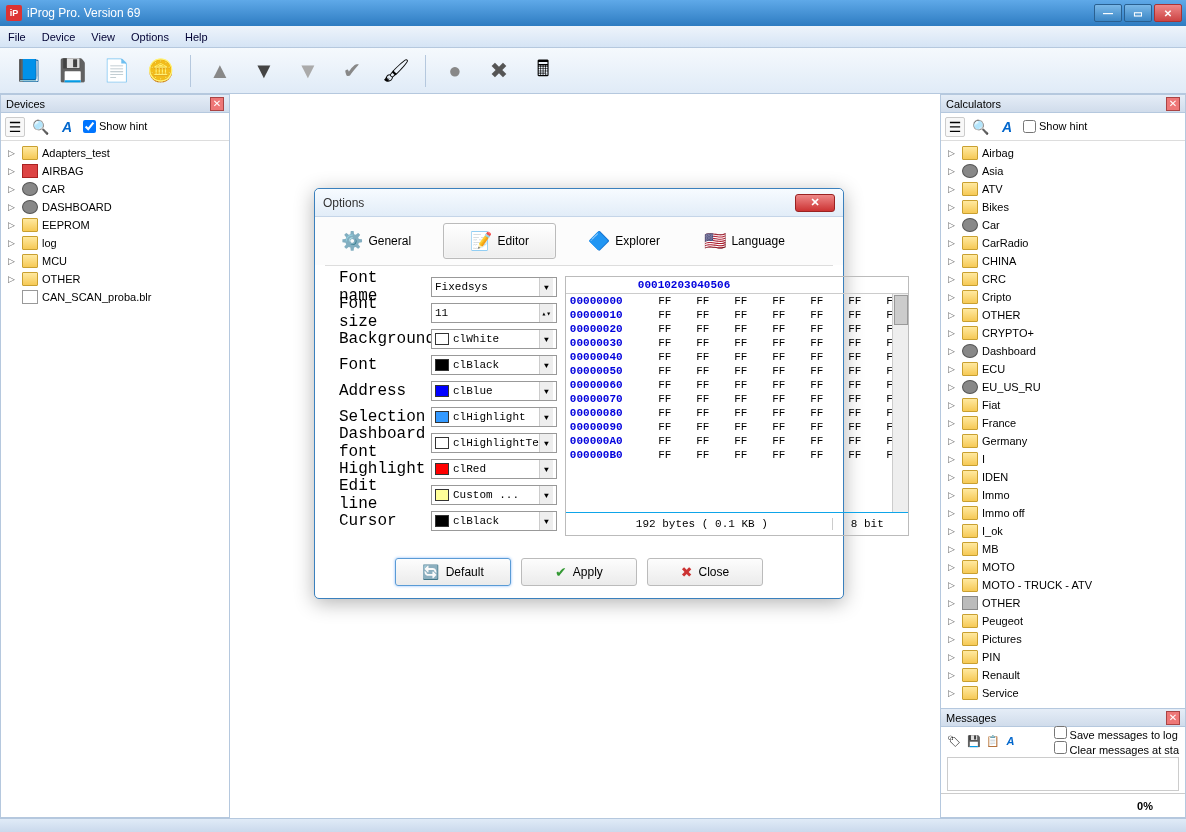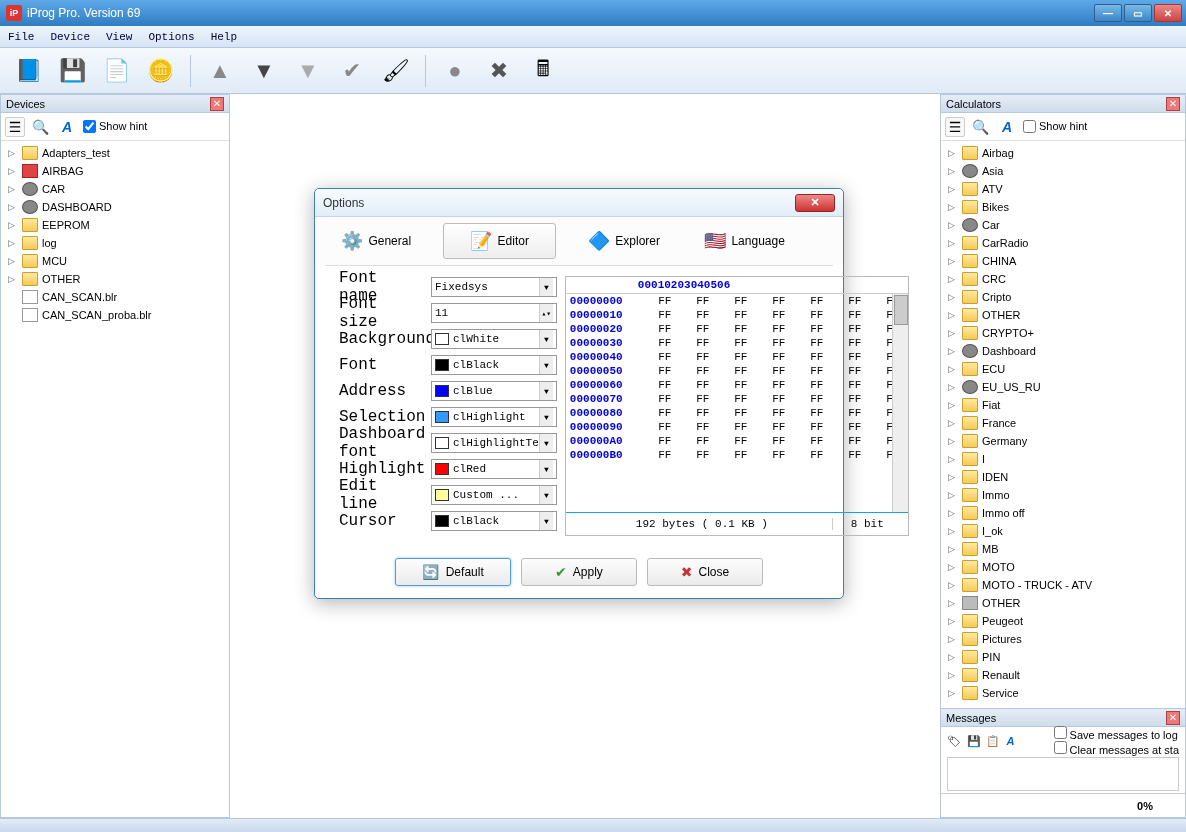--- a/index.html
+++ b/index.html
@@ -7,21 +7,21 @@
 
 
 .titlebar { height: 26px; background: linear-gradient(to bottom, #5fa9e8, #2e7cc1); display: flex; align-items: center; padding-left: 6px; color: #fff; font-size: 12px; }
 .titlebar .icon { width: 16px; height: 16px; background: #d33; border-radius: 2px; margin-right: 5px; display:flex;align-items:center;justify-content:center;font-size:9px;font-weight:bold;color:#fff; }
 .titlebar .title { flex: 1; }
 .winbtns { display: flex; gap: 2px; margin-right: 4px; }
 .winbtn { width: 28px; height: 18px; background: linear-gradient(to bottom,#7ab8e8,#3b86c5); border: 1px solid #2a6090; border-radius: 2px; display:flex;align-items:center;justify-content:center;color:#fff;font-weight:bold;font-size:10px; }
 .winbtn.close { background: linear-gradient(to bottom,#e88,#c44); border-color:#a33; }
 
 
-.menubar { height: 22px; background: linear-gradient(to bottom,#eef4fb,#d5e4f5); border-bottom: 1px solid #b5c8de; display: flex; align-items: center; padding-left: 8px; gap: 16px; color:#003;font-family:Liberation Mono, monospace; }
+.menubar { height: 22px; background: linear-gradient(to bottom,#eef4fb,#d5e4f5); border-bottom: 1px solid #b5c8de; display: flex; align-items: center; padding-left: 8px; gap: 16px; color:#003; }
 .menubar span { cursor: default; }
 
 
 .toolbar { height: 46px; background: linear-gradient(to bottom,#f5f9fd,#e0ebf7); border-bottom: 1px solid #b5c8de; display: flex; align-items: center; padding-left: 10px; gap: 6px; }
 .tbbtn { width: 38px; height: 36px; display:flex;align-items:center;justify-content:center; border-radius:3px; }
 .tbsep { width:1px; height:32px; background:#b5c8de; margin:0 4px; }
 .tbicon { font-size: 22px; }
 
 
 .main { display: flex; height: calc(832px - 26px - 22px - 46px - 14px); }
@@ -208,25 +208,20 @@
           <span>MCU</span>
         </div>
         <div class="tree-item">
           <span class="exp">▷</span>
           <span class="fico folder-icon"></span>
           <span>OTHER</span>
         </div>
         <div class="tree-item">
           <span class="exp"></span>
           <span class="fico file-icon"></span>
-          <span>CAN_SCAN.blr</span>
-        </div>
-        <div class="tree-item">
-          <span class="exp"></span>
-          <span class="fico file-icon"></span>
           <span>CAN_SCAN_proba.blr</span>
         </div>
       </div>
   </div>
 
   <div class="panel-center"></div>
 
   <div class="panel panel-right">
     <div style="flex:1;display:flex;flex-direction:column;min-height:0">
     <div class="panel-title">

